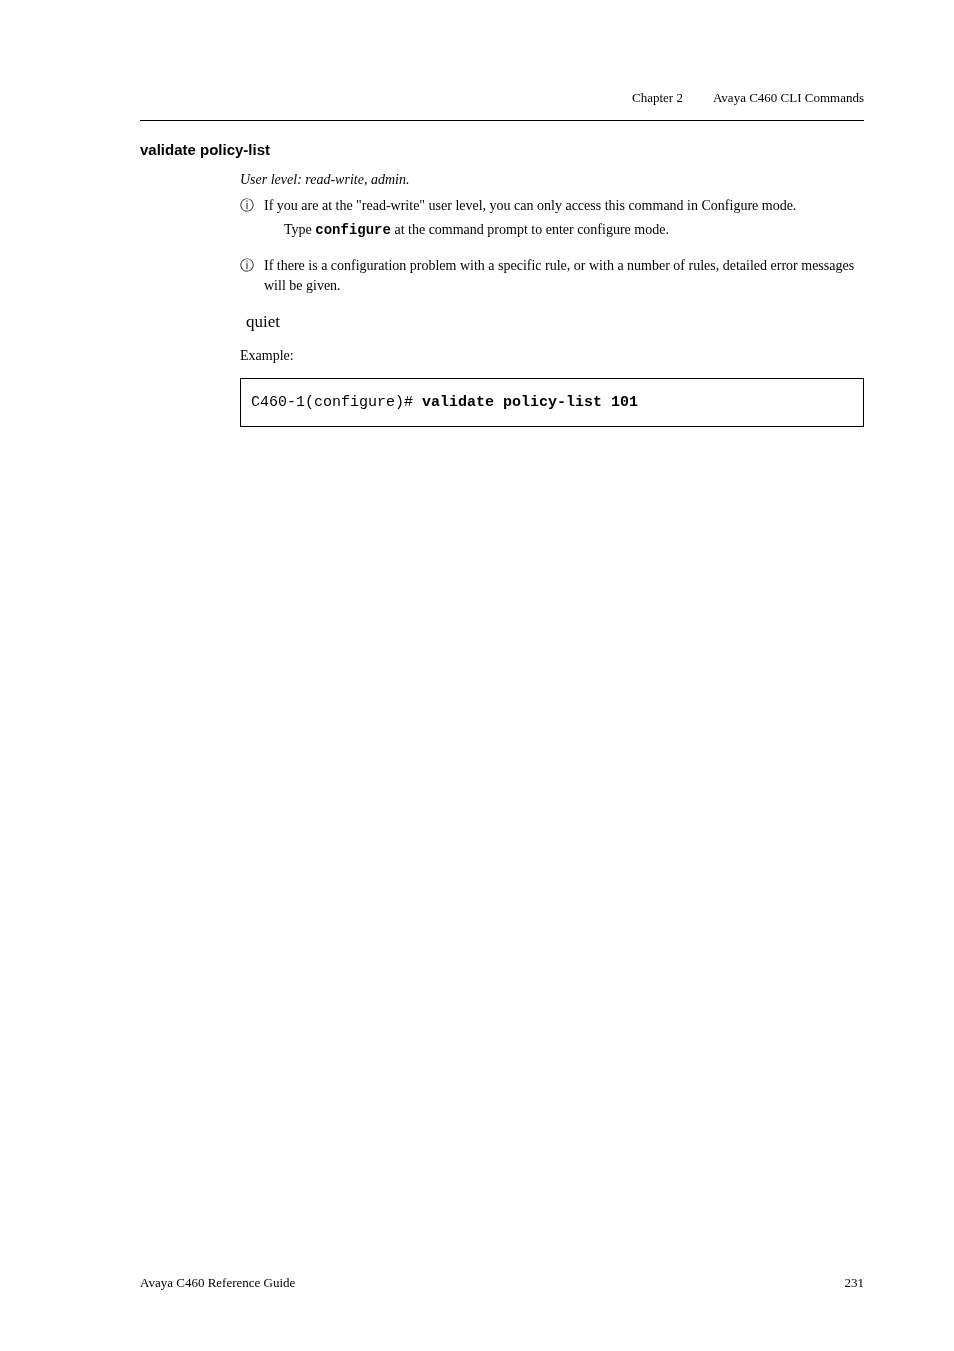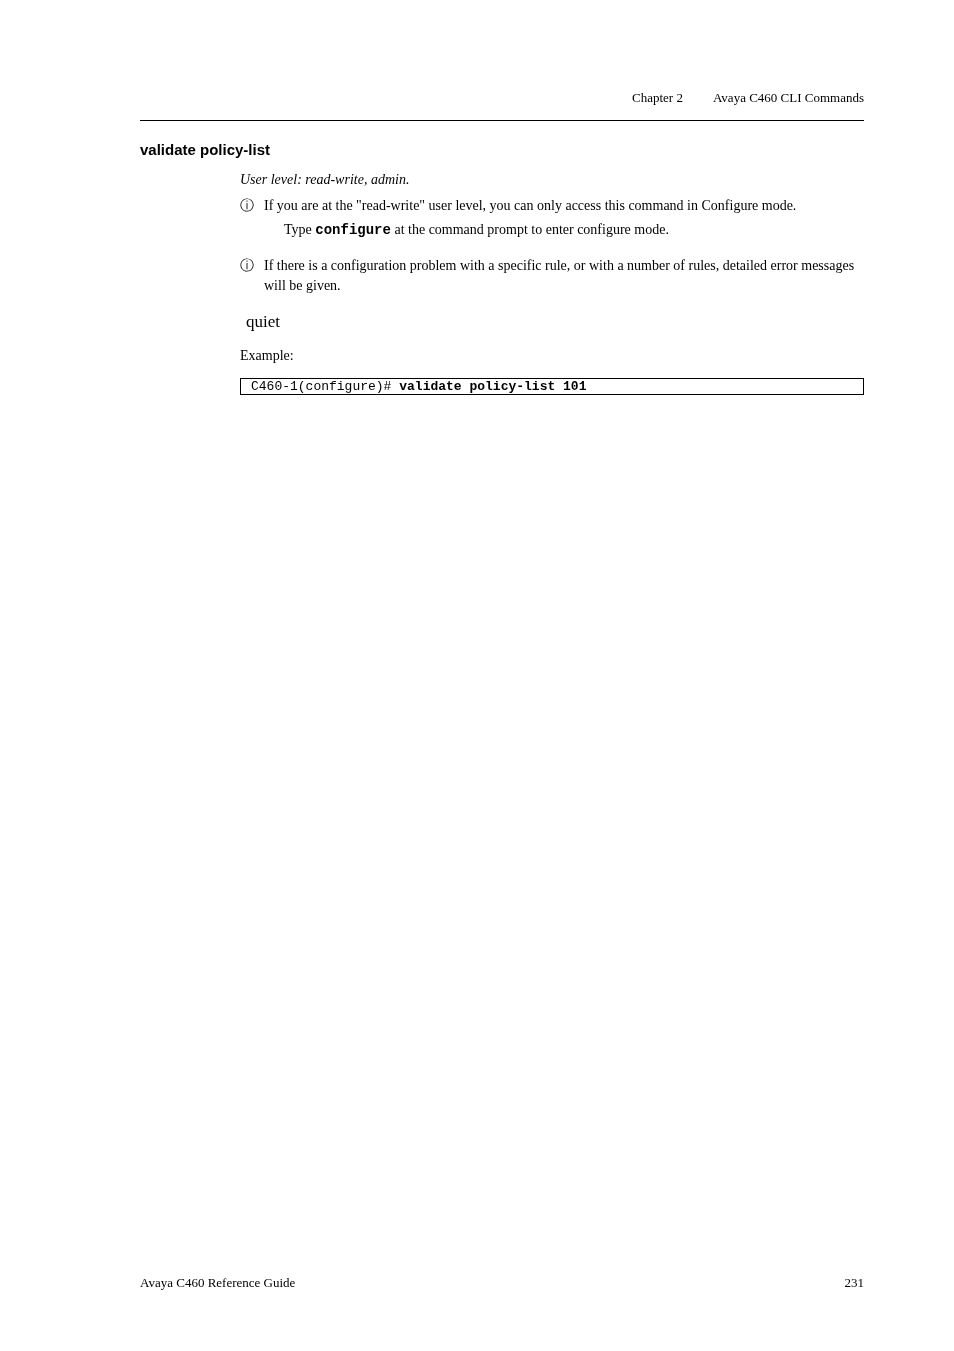--- a/index.html
+++ b/index.html
@@ -101,23 +101,23 @@
     .param-desc {
       flex: 1;
     }
     .example-label {
       font-size: 14px;
       margin-bottom: 14px;
       margin-top: 6px;
     }
     .code-box {
       border: 1px solid #000000;
-      padding: 0 10px;
+      padding: 15px 10px;
       font-family: 'Courier New', Courier, monospace;
-      font-size: 13px;
+      font-size: 15px;
     }
     .footer {
       position: absolute;
       bottom: 60px;
       left: 140px;
       right: 90px;
       display: flex;
       justify-content: space-between;
       font-size: 13px;
     }

